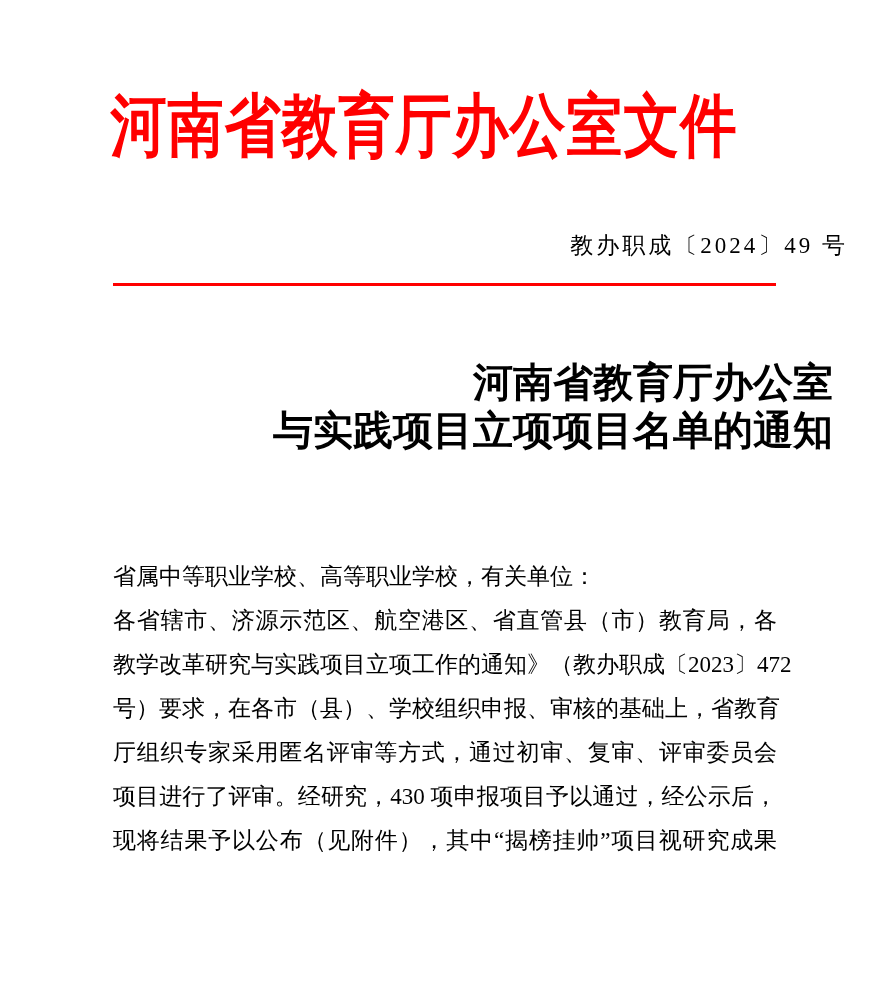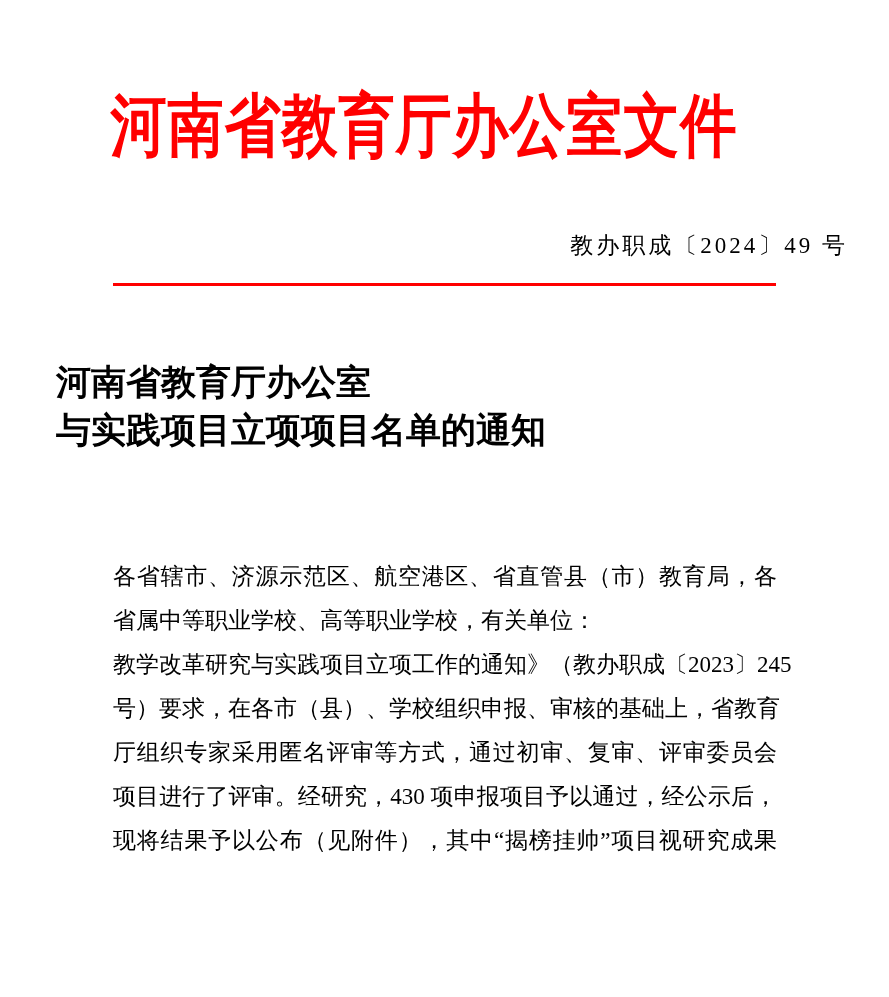--- a/index.html
+++ b/index.html
@@ -51,22 +51,22 @@
     width: 663px;
     height: 3px;
     background: #ff0000;
   }
   
   .doc-title {
     position: absolute;
     top: 359px;
     left: 56px;
     width: 777px;
-    text-align: left;
-    font-size: 35px;
+    text-align: right;
+    font-size: 40px;
     font-weight: 700;
     line-height: 48px;
   }
   .doc-title .title-line {
     height: 48px;
     white-space: nowrap;
   }
   
   .doc-body {
     position: absolute;
@@ -100,22 +100,22 @@
   <div class="doc-number">教办职成〔2024〕49 号</div>
 
   <div class="red-line"></div>
 
   <div class="doc-title">
     <div class="title-line">河南省教育厅办公室</div>
     <div class="title-line">与实践项目立项项目名单的通知</div>
   </div>
 
   <div class="doc-body">
+    <div class="body-line no-fill">省属中等职业学校、高等职业学校，有关单位：</div>
     <div class="body-line">各省辖市、济源示范区、航空港区、省直管县（市）教育局，各</div>
-    <div class="body-line no-fill">省属中等职业学校、高等职业学校，有关单位：</div>
-    <div class="body-line">教学改革研究与实践项目立项工作的通知》（教办职成〔2023〕245</div>
+    <div class="body-line">教学改革研究与实践项目立项工作的通知》（教办职成〔2023〕472</div>
     <div class="body-line">号）要求，在各市（县）、学校组织申报、审核的基础上，省教育</div>
     <div class="body-line">厅组织专家采用匿名评审等方式，通过初审、复审、评审委员会</div>
     <div class="body-line">项目进行了评审。经研究，430 项申报项目予以通过，经公示后，</div>
     <div class="body-line">现将结果予以公布（见附件），其中“揭榜挂帅”项目视研究成果</div>
   </div>
 
 </div>
 
 </body></html>

